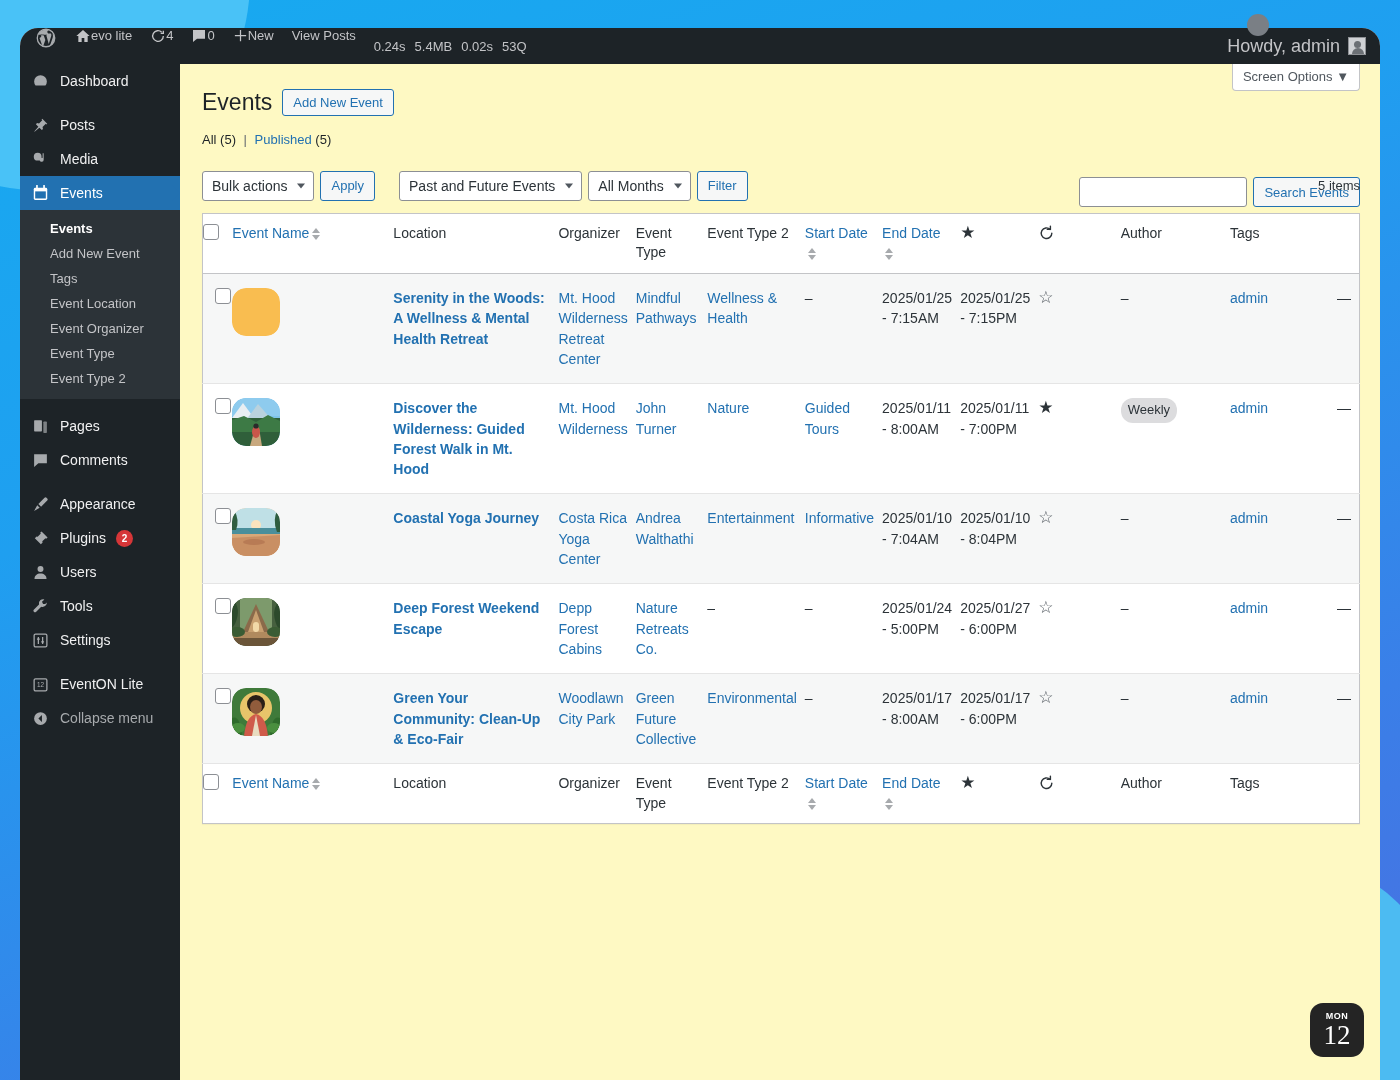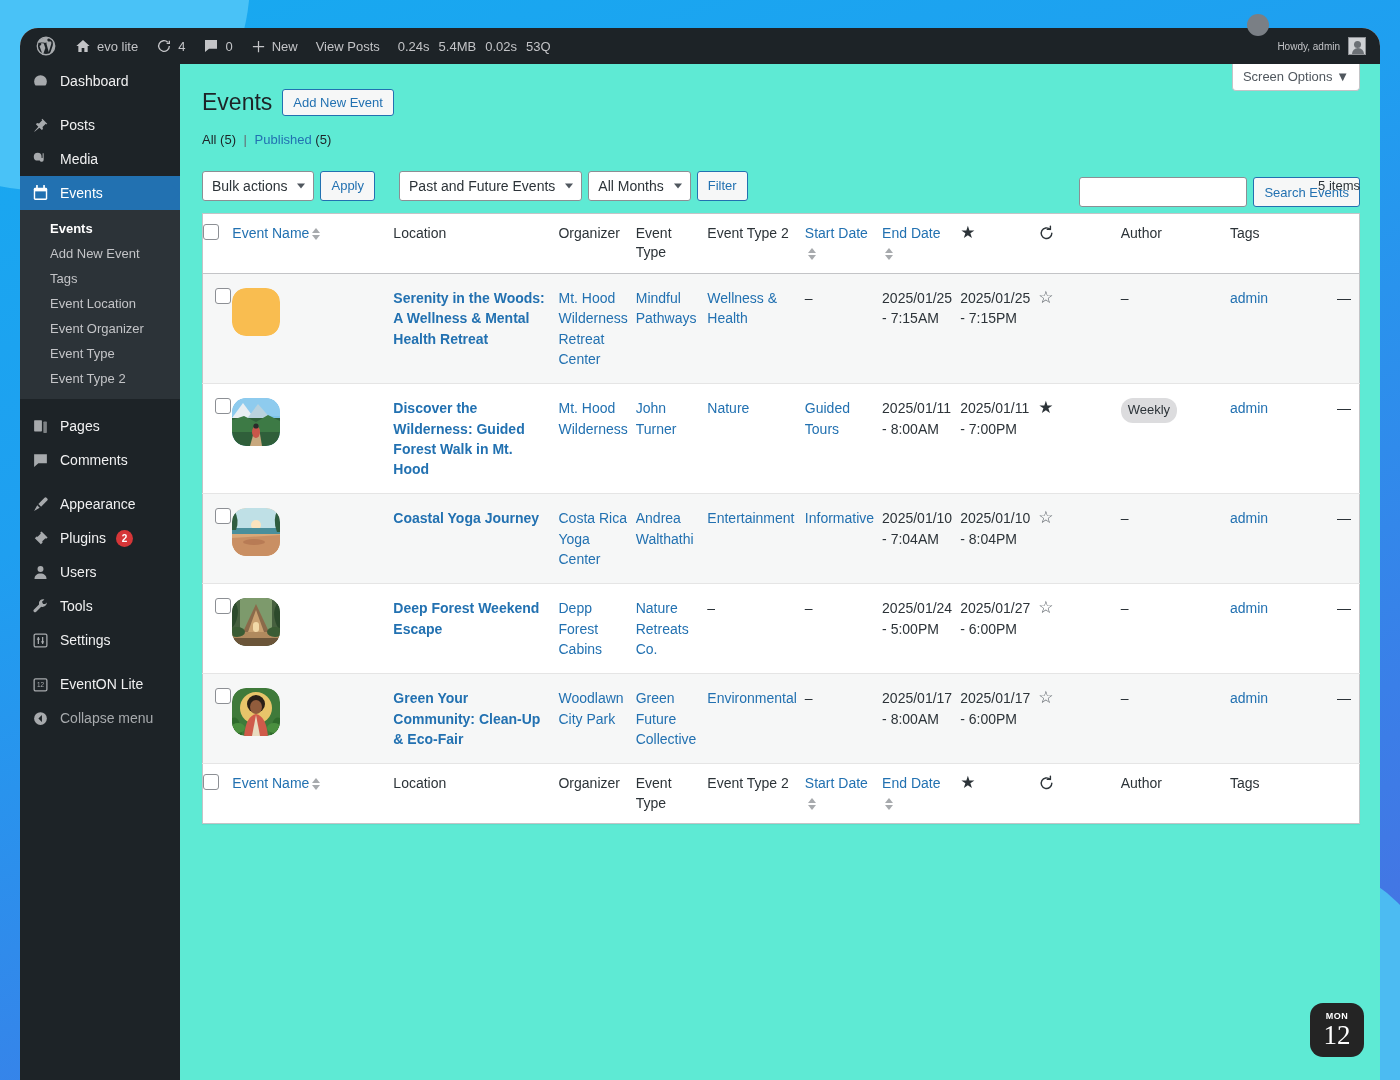--- a/index.html
+++ b/index.html
@@ -43,24 +43,24 @@
     background: #f0f0f1;
     z-index: 5;
   }
 
   
   .adminbar {
     height: 36px; background: #1d2327; color: #c3c4c7;
     display: flex; align-items: center; font-size: 13px;
     padding-left: 8px; position: relative;
   }
-  .ab-item { display: flex; align-items: center; gap: 6px; padding: 0 9px; height: 36px; color: #c3c4c7; white-space: nowrap; }
+  .ab-item { display: flex; align-items: flex-start; padding: 0 9px; height: 36px; color: #c3c4c7; white-space: nowrap; }
   .ab-item.logo { padding: 0 10px 0 8px; }
   .ab-perf { color: #c3c4c7; padding: 0 9px; display: flex; gap: 9px; }
-  .ab-right { margin-left: auto; display: flex; align-items: center; gap: 8px; padding-right: 14px; font-size: 10px; }
+  .ab-right { margin-left: auto; display: flex; align-items: center; gap: 8px; padding-right: 14px; font-size: 18px; }
   .avatar { width: 18px; height: 18px; background: #cfd2d5; border: 1px solid #8f9296; display:inline-block; position: relative; }
   .avatar::after {
     content: ""; position: absolute; left: 5px; top: 3px; width: 7px; height: 7px;
     border-radius: 50%; background: #6b7075;
   }
   .avatar::before {
     content: ""; position: absolute; left: 2.5px; bottom: 0; width: 12px; height: 6px;
     border-radius: 6px 6px 0 0; background: #6b7075;
   }
   .ab-icon svg { display: block; }
@@ -89,21 +89,21 @@
   .submenu a.current { color: #fff; font-weight: bold; }
   .badge-count {
     background: #d63638; color: #fff; font-size: 10px; font-weight: bold;
     border-radius: 9px; min-width: 17px; height: 17px; padding: 0 5px;
     display: inline-flex; align-items: center; justify-content: center;
   }
   .menu-item.collapse { color: #a7aaad; }
   .menu-item.collapse .mi-label { color: #a7aaad; }
 
   
-  .content { flex: 1; background: #5eead4; position: relative; padding: 0 20px 0 22px; }
+  .content { flex: 1; background: #fef9c3; position: relative; padding: 0 20px 0 22px; }
   .screen-options {
     position: absolute; right: 20px; top: 0;
     background: #fff; border: 1px solid #c3c4c7; border-top: none;
     border-radius: 0 0 4px 4px; padding: 5px 10px 6px; font-size: 13px; color: #50575e;
     cursor: pointer;
   }
   .title-row { display: flex; align-items: center; gap: 10px; padding-top: 24px; }
   h1.page-title { font-size: 23px; font-weight: normal; color: #1d2327; line-height: 1.3; }
   .page-title-action {
     font-size: 13px; color: #2271b1; background: #f6f7f7;

